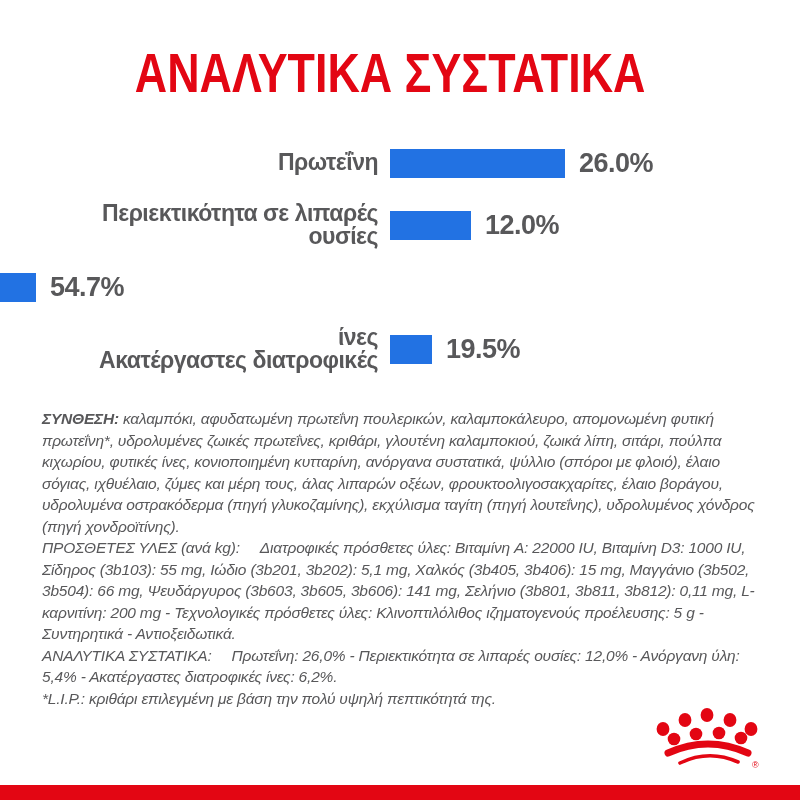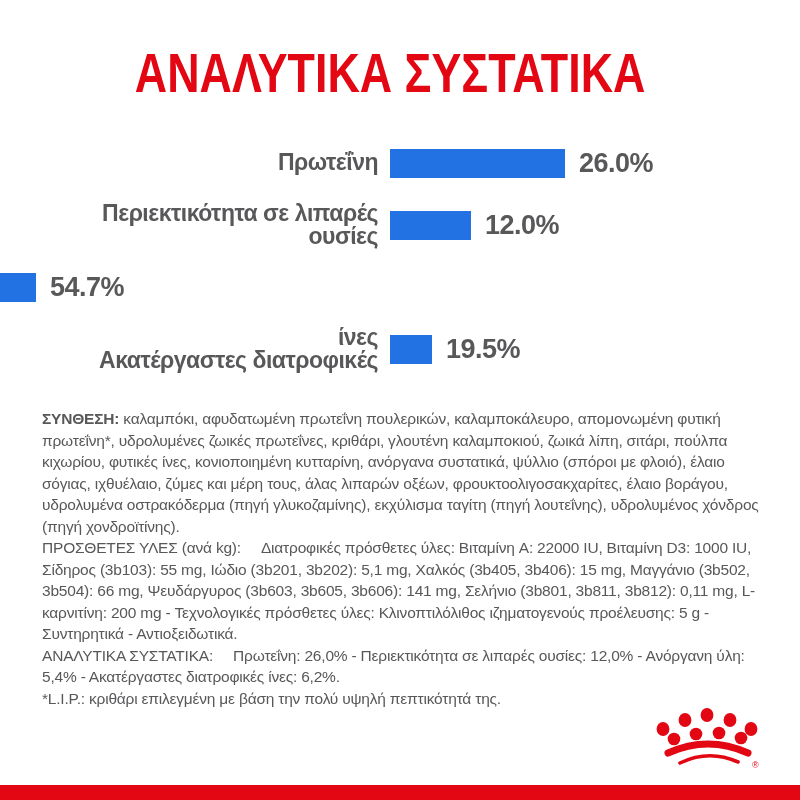--- a/index.html
+++ b/index.html
@@ -69,21 +69,21 @@
   }
   .body-text {
     position: absolute;
     top: 408px; left: 42px;
     width: 722px;
     font-size: 15.5px;
     line-height: 21.5px;
     letter-spacing: -0.2px;
     color: var(--gray);
   }
-  .body-text p { margin: 0; }
+  .body-text p { margin: 0; font-style: italic; }
   .sec-label { font-weight: bold; margin-right: 4px; }
   .sec-label-plain { margin-right: 20px; }
   .crown {
     position: absolute;
     top: 696px; right: 30px;
     width: 122px; height: 80px;
   }
   .footer-bar {
     position: absolute;
     left: 0; bottom: 0;

